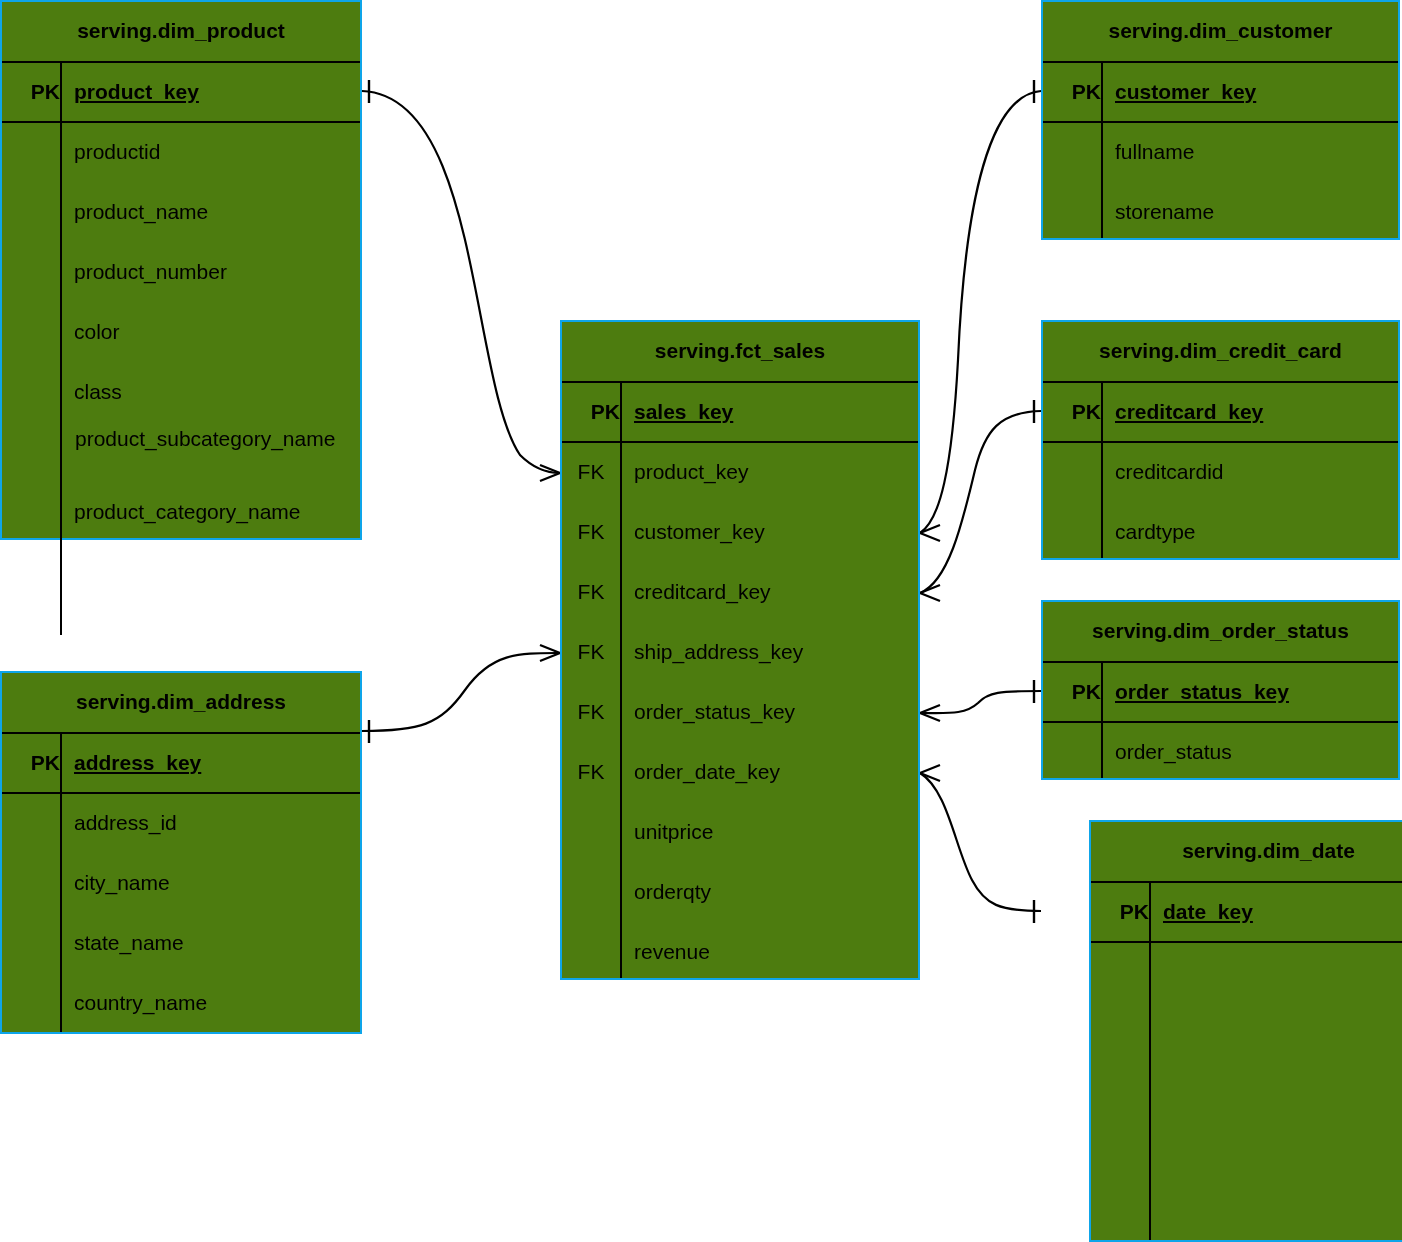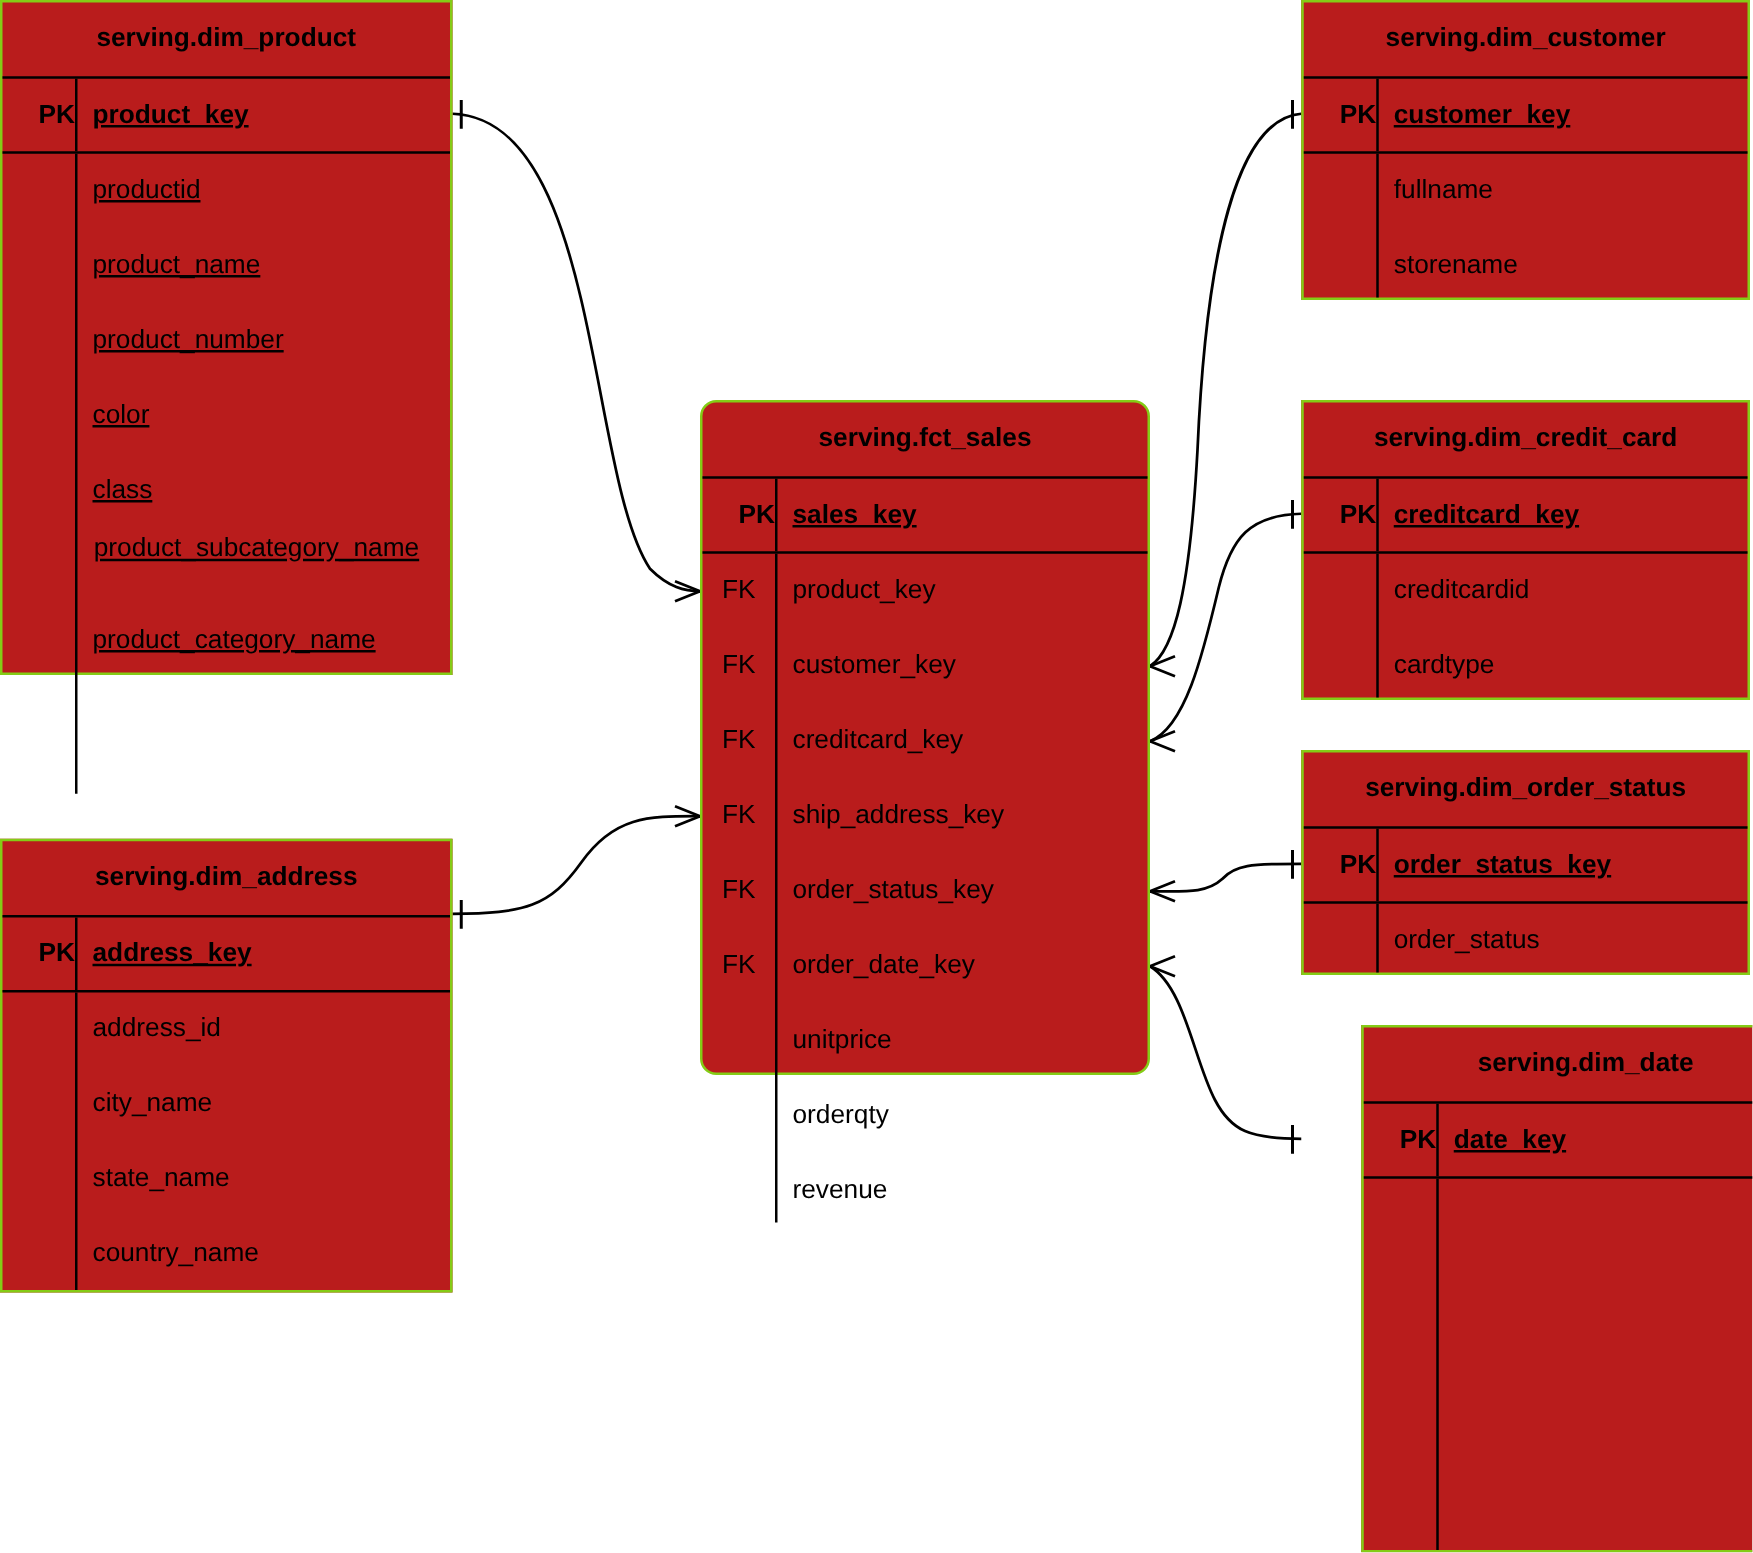--- a/index.html
+++ b/index.html
@@ -22,22 +22,22 @@
     position: absolute;
     left: 0;
     top: 0;
     width: 1402px;
     height: 1242px;
     pointer-events: none;
   }
   .entity {
     position: absolute;
     box-sizing: border-box;
-    border: 2px solid #84cc16;
-    background: #b91c1c;
+    border: 2px solid #0ea5e9;
+    background: #4d7c0f;
   }
   .ent-title {
     box-sizing: border-box;
     height: 61px;
     line-height: 57px;
     text-align: center;
     font-weight: bold;
     font-size: 21px;
     border-bottom: 2px solid #000000;
     white-space: nowrap;
@@ -157,21 +157,21 @@
   <div class="entity" style="left:0px; top:0px; width:362px; height:540px;">
     <div class="ent-title">serving.dim_product</div>
     <div class="pk-row">
       <div class="keycol" style="width:60px;">
         <div class="pk-label">PK</div>
       </div>
       <div class="namecol">
         <div class="name-cell pk">product_key</div>
       </div>
     </div>
-    <div class="attr-block" style="height:512px;text-decoration:underline;">
+    <div class="attr-block" style="height:512px;">
       <div class="keycol" style="width:60px;">
         <div class="keycol-cell"></div>
         <div class="keycol-cell"></div>
         <div class="keycol-cell"></div>
         <div class="keycol-cell"></div>
         <div class="keycol-cell"></div>
         <div class="keycol-cell"></div>
         <div class="keycol-cell"></div>
       </div>
       <div class="namecol">
@@ -205,21 +205,21 @@
       </div>
       <div class="namecol">
         <div class="name-cell">address_id</div>
         <div class="name-cell">city_name</div>
         <div class="name-cell">state_name</div>
         <div class="name-cell">country_name</div>
       </div>
     </div>
   </div>
 
-  <div class="entity" style="left:560px; top:320px; width:360px; height:540px;border-radius:13px;">
+  <div class="entity" style="left:560px; top:320px; width:360px; height:660px;">
     <div class="ent-title">serving.fct_sales</div>
     <div class="pk-row">
       <div class="keycol" style="width:60px;">
         <div class="pk-label">PK</div>
       </div>
       <div class="namecol">
         <div class="name-cell pk">sales_key</div>
       </div>
     </div>
     <div class="attr-block" style="height:535px;">

